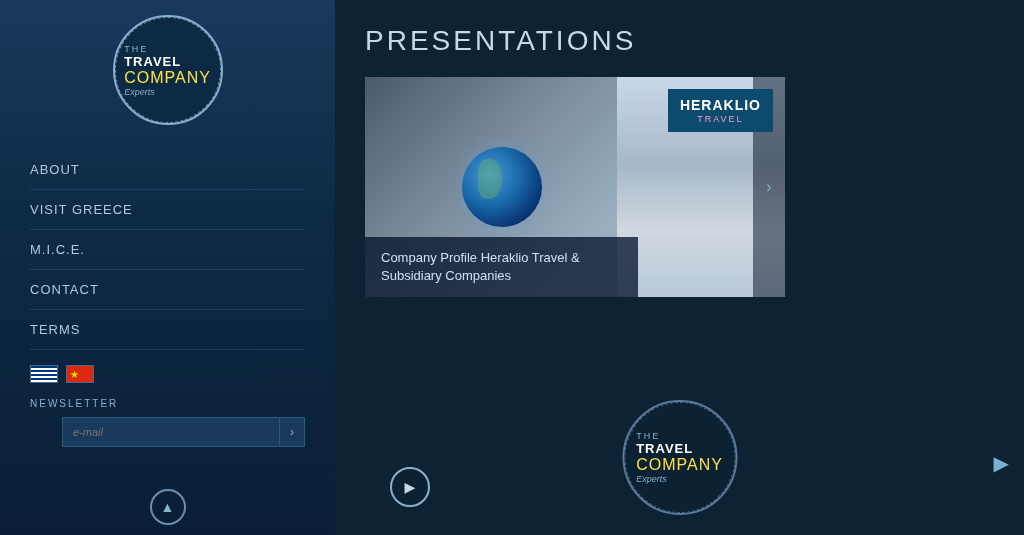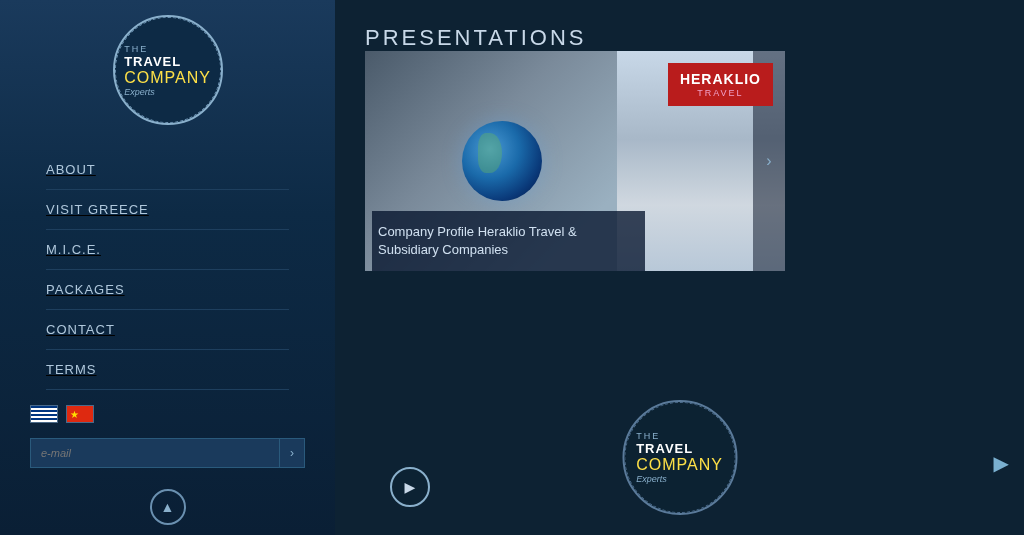--- a/index.html
+++ b/index.html
@@ -101,22 +101,21 @@
     }
     .logo-experts {
       font-size: 9px;
       color: #8ab0cc;
       font-style: italic;
     }
 
     
     .nav {
       width: 100%;
-      padding: 0 46px;
-      text-decoration: underline;
+      padding: 0 30px;
     }
     .nav-item {
       display: block;
       padding: 12px 0;
       color: #b0c8dc;
       text-decoration: none;
       font-size: 13px;
       letter-spacing: 1px;
       text-transform: uppercase;
       border-bottom: 1px solid #1e3f5e;
@@ -183,20 +182,21 @@
     }
     .newsletter-input {
       flex: 1;
       background: #1a3a5c;
       border: 1px solid #2a5a7c;
       color: #8ab0cc;
       padding: 7px 10px;
       font-size: 11px;
       font-style: italic;
       outline: none;
+      margin-left: 32px;
     }
     .newsletter-btn {
       background: #1a3a5c;
       border: 1px solid #2a5a7c;
       border-left: none;
       color: #8ab0cc;
       padding: 7px 10px;
       cursor: pointer;
       font-size: 12px;
     }
@@ -222,25 +222,26 @@
     .main {
       position: relative;
       z-index: 2;
       flex: 1;
       background: #0d2233;
       padding: 25px 30px;
       overflow: hidden;
     }
 
     .page-title {
-      font-size: 22px;
+      font-size: 28px;
       font-weight: 300;
       letter-spacing: 3px;
       color: #c8d8e8;
       text-transform: uppercase;
+      margin-bottom: 20px;
     }
 
     
     .presentation-card {
       position: relative;
       width: 420px;
       height: 220px;
       overflow: hidden;
       cursor: pointer;
     }
@@ -283,21 +284,21 @@
       top: 0; right: 0;
       width: 40%;
       height: 100%;
       background: linear-gradient(180deg, #c8d8e8 0%, #a8b8c8 40%, #d0d8e0 70%, #b8c8d8 100%);
     }
     
     .heraklio-badge {
       position: absolute;
       top: 12px;
       right: 12px;
-      background: #b91c1c;
+      background: #0c4a6e;
       padding: 8px 12px;
       text-align: center;
       z-index: 5;
     }
     .heraklio-title {
       font-size: 14px;
       font-weight: bold;
       color: white;
       text-transform: uppercase;
       letter-spacing: 1px;
@@ -308,22 +309,21 @@
       color: #f0a0c8;
       text-transform: uppercase;
       letter-spacing: 2px;
     }
     
     .card-caption {
       position: absolute;
       bottom: 0; left: 0;
       width: 65%;
       background: rgba(0,15,40,0.75);
-      padding: 12px 6px;
-      margin-left: 7px;
+      padding: 12px 16px;
     }
     .card-caption-text {
       font-size: 13px;
       color: #d0e0f0;
       line-height: 1.4;
     }
     
     .card-arrow {
       position: absolute;
       bottom: 0;
@@ -408,31 +408,31 @@
       <span class="logo-travel">TRAVEL</span>
       <span class="logo-company">COMPANY</span>
       <span class="logo-experts">Experts</span>
     </div>
   </div>
 
   <nav class="nav">
     <a class="nav-item">ABOUT</a>
     <a class="nav-item">VISIT GREECE</a>
     <a class="nav-item">M.I.C.E.</a>
-    <a class="nav-item">PACKAGES</a>
     <a class="nav-item">CONTACT</a>
     <a class="nav-item">TERMS</a>
   </nav>
 
   <div class="lang-flags">
     <div class="flag flag-gr"></div>
     <div class="flag flag-cn"></div>
   </div>
 
   <div class="newsletter-section">
+    <div class="newsletter-label">NEWSLETTER</div>
     <div class="newsletter-form">
       <input class="newsletter-input" type="email" placeholder="e-mail" style="">
       <button class="newsletter-btn">›</button>
     </div>
   </div>
 
   <div style="flex:1"></div>
   <div class="scroll-up">▲</div>
 </div>
 

